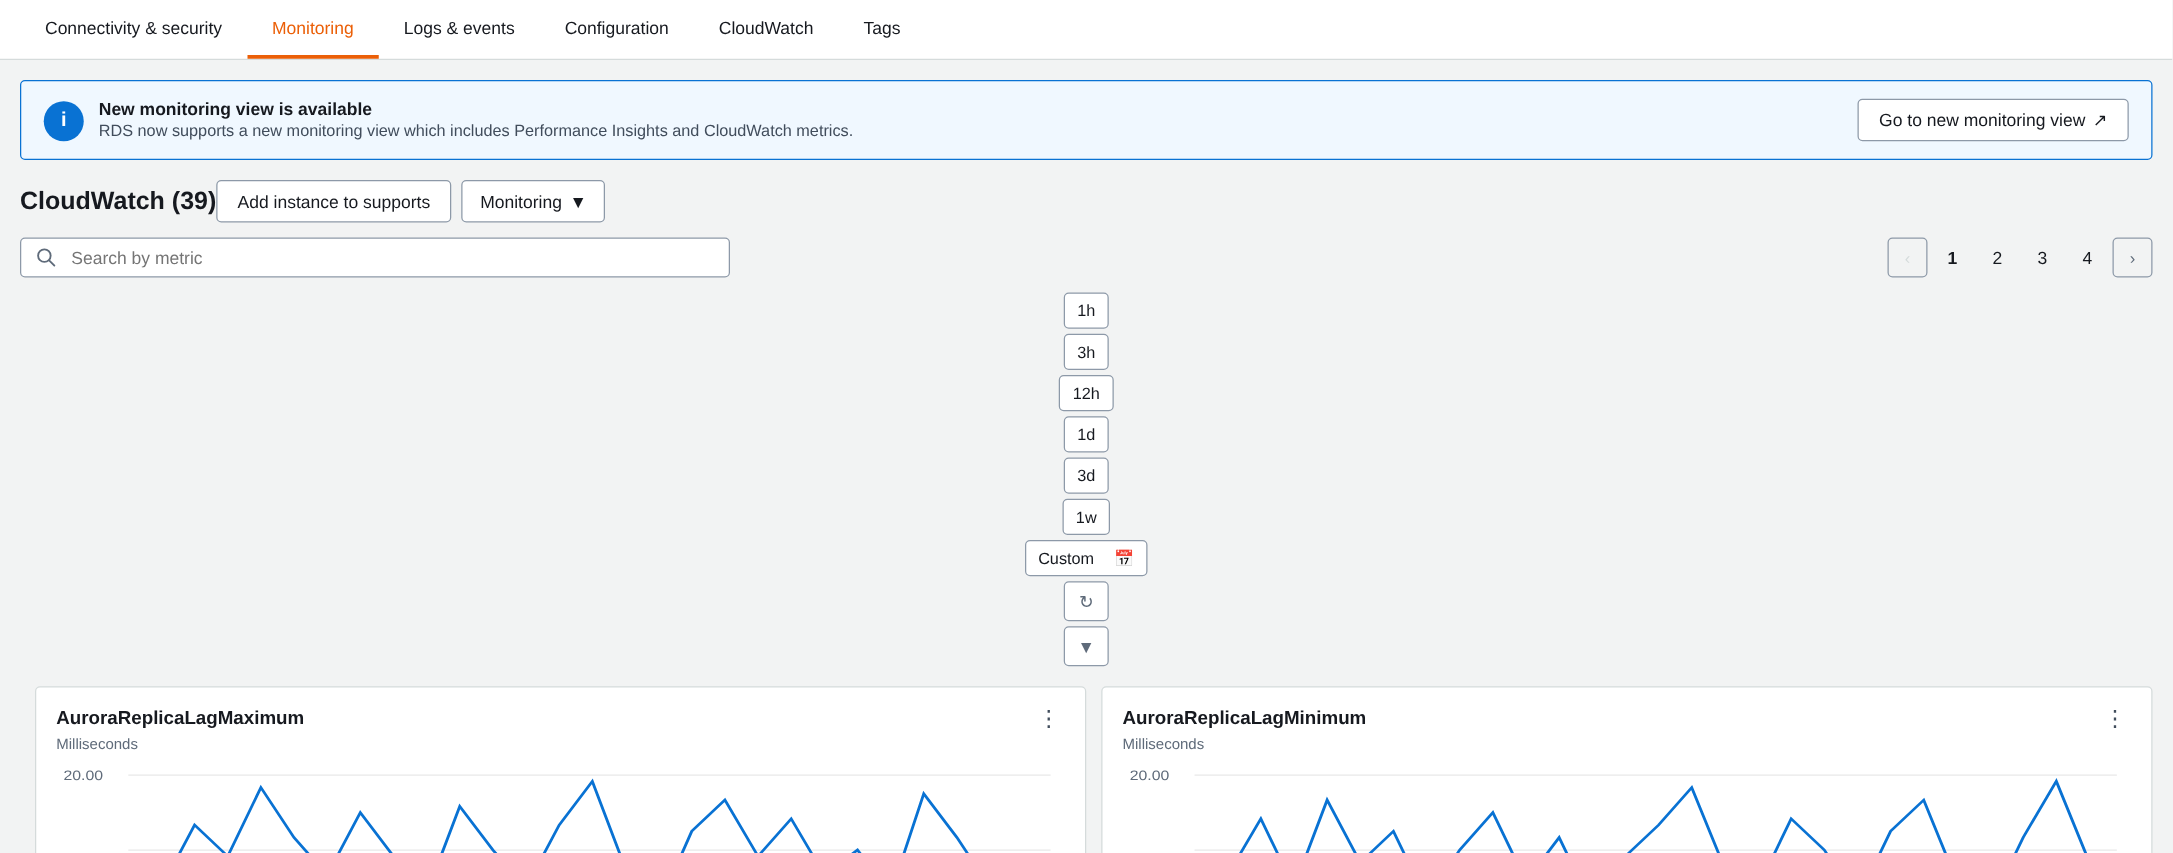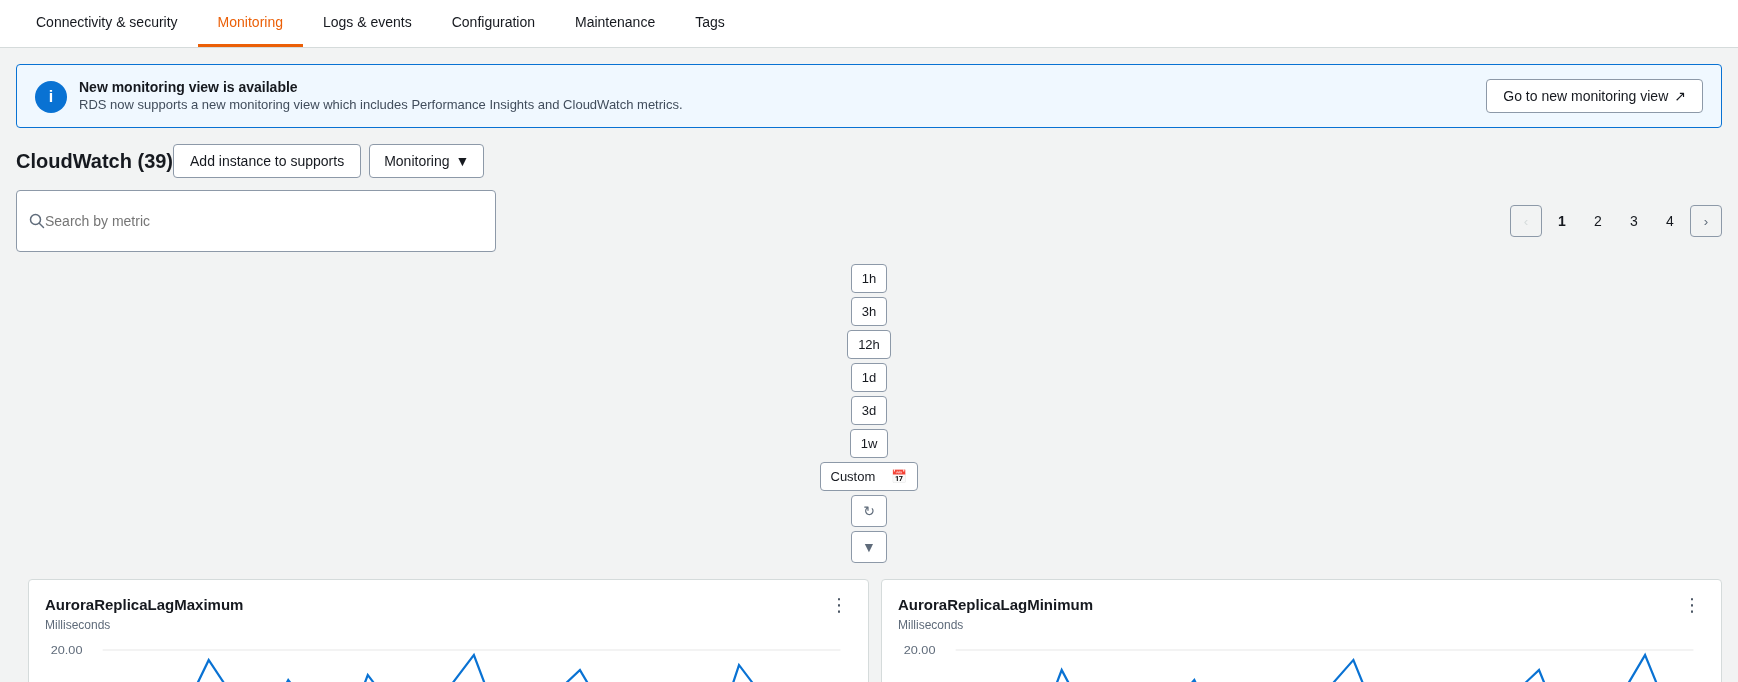--- a/index.html
+++ b/index.html
@@ -137,23 +137,23 @@
       align-items: center;
       justify-content: space-between;
       margin-bottom: 12px;
     }
     .search-box {
       display: flex;
       align-items: center;
       border: 1px solid #8d99a8;
       border-radius: 4px;
       background: #fff;
-      padding: 22px 12px;
-      width: 480px;
-      gap: 0;
+      padding: 7px 12px;
+      width: 568px;
+      gap: 12px;
     }
     .search-box input {
       border: none;
       outline: none;
       font-size: 14px;
       color: #5f6b7a;
       background: transparent;
       width: 100%;
     }
     .search-icon-svg {
@@ -283,21 +283,21 @@
     }
   </style>
 </head>
 <body>
 
 <div class="tab-bar">
 <div class="tab-item">Connectivity &amp; security</div>
     <div class="tab-item active">Monitoring</div>
     <div class="tab-item">Logs &amp; events</div>
     <div class="tab-item">Configuration</div>
-    <div class="tab-item">Maintenance</div>
+    <div class="tab-item">CloudWatch</div>
     <div class="tab-item">Tags</div>
   </div>
 
 <div class="info-banner">
   <div class="info-banner-left">
     <div class="info-icon">i</div>
     <div class="info-banner-text">
       <h3>New monitoring view is available</h3>
       <p>RDS now supports a new monitoring view which includes Performance Insights and CloudWatch metrics.</p>
     </div>

